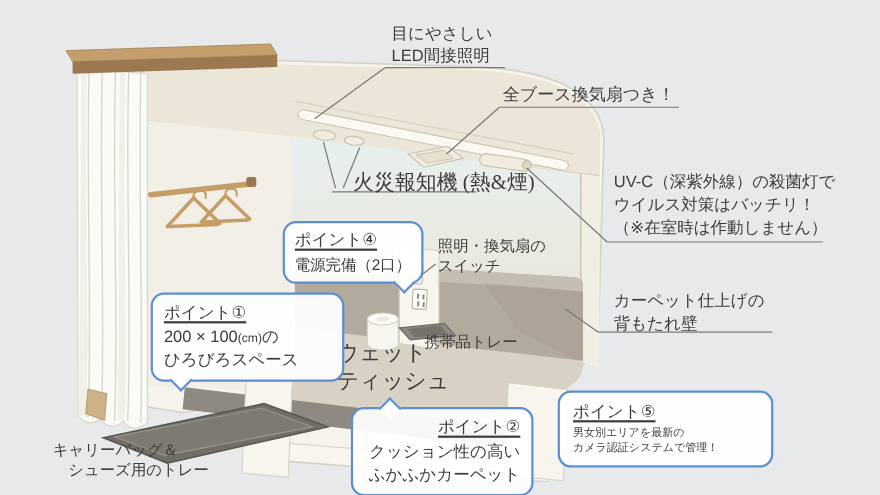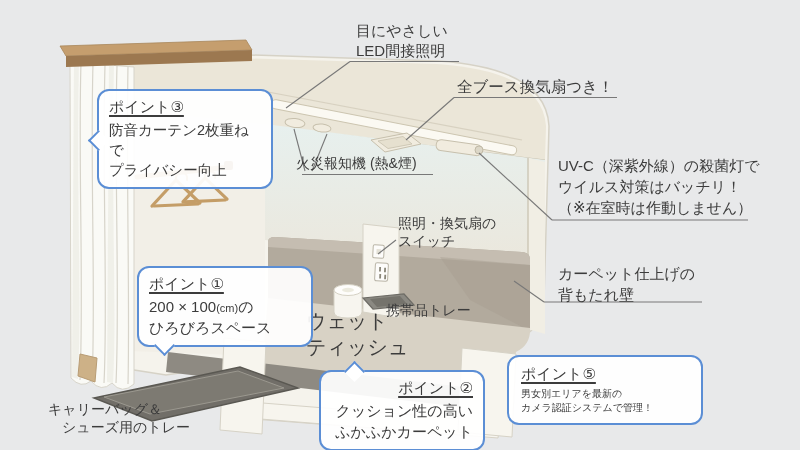--- a/index.html
+++ b/index.html
@@ -180,41 +180,40 @@
       <path class="leader" d="M552,220 L479,153"></path>
       <path class="leader" d="M378,254 L396,240"></path>
       <path class="leader" d="M544,302 L702,302"></path>
       <path class="leader" d="M544,302 L514,281"></path>
     </g>
   </svg>
 
   <div class="lbl" style="left:356px;top:21px;font-size:15px;">目にやさしい
 LED間接照明</div>
   <div class="lbl" style="left:457px;top:77px;font-size:15.5px;">全ブース換気扇つき！</div>
-  <div class="lbl" style="left:296px;top:154px;font-size:14px;">火災報知機 (熱&amp;煙)</div>
+  <div class="lbl" style="left:321px;top:154px;font-size:19px;font-family:Liberation Serif, serif;">火災報知機 (熱&amp;煙)</div>
   <div class="lbl" style="left:558px;top:155px;font-size:15px;line-height:1.4;">UV-C（深紫外線）の殺菌灯で
 ウイルス対策はバッチリ！
 （※在室時は作動しません）</div>
   <div class="lbl" style="left:398px;top:214px;font-size:14px;">照明・換気扇の
 スイッチ</div>
   <div class="lbl" style="left:558px;top:263px;font-size:15px;line-height:1.4;">カーペット仕上げの
 背もたれ壁</div>
   <div class="lbl" style="left:306px;top:308px;font-size:20px;">ウェット
 ティッシュ</div>
   <div class="lbl" style="left:386px;top:301px;font-size:14px;">携帯品トレー</div>
   <div class="lbl" style="left:48px;top:400px;font-size:14px;">キャリーバッグ＆
 　シューズ用のトレー</div>
 
-  <div class="bubble" style="left:97px;top:89px;width:176px;padding:7px 10px;">
-    <div class="tail tail-left" style="left:-8px;top:42px;"></div>
-    <div class="bb-title">ポイント③</div>
-    <div class="bb-body" style="font-size:14.5px;">防音カーテン2枚重ねで
-プライバシー向上</div>
-  </div>
-
+
+  <div class="bubble" style="left:257px;top:201px;width:128px;padding:6px 9px;">
+    <div class="tail tail-down" style="bottom:-8px;right:8px;"></div>
+    <div class="bb-title">ポイント④</div>
+    <div class="bb-body" style="font-size:14px;">電源完備（2口）</div>
+  </div>
 
   <div class="bubble" style="left:137px;top:266px;width:176px;padding:7px 10px;">
     <div class="tail tail-down" style="bottom:-8px;left:18px;"></div>
     <div class="bb-title">ポイント①</div>
     <div class="bb-body" style="font-size:15px;"><span>200 × 100</span><span class="small-unit">(cm)</span><span>の</span></div>
     <div class="bb-body" style="font-size:15px;">ひろびろスペース</div>
   </div>
 
   <div class="bubble" style="left:319px;top:370px;width:166px;padding:7px 10px;text-align:right;">
     <div class="tail tail-up" style="top:-8px;left:26px;"></div>

